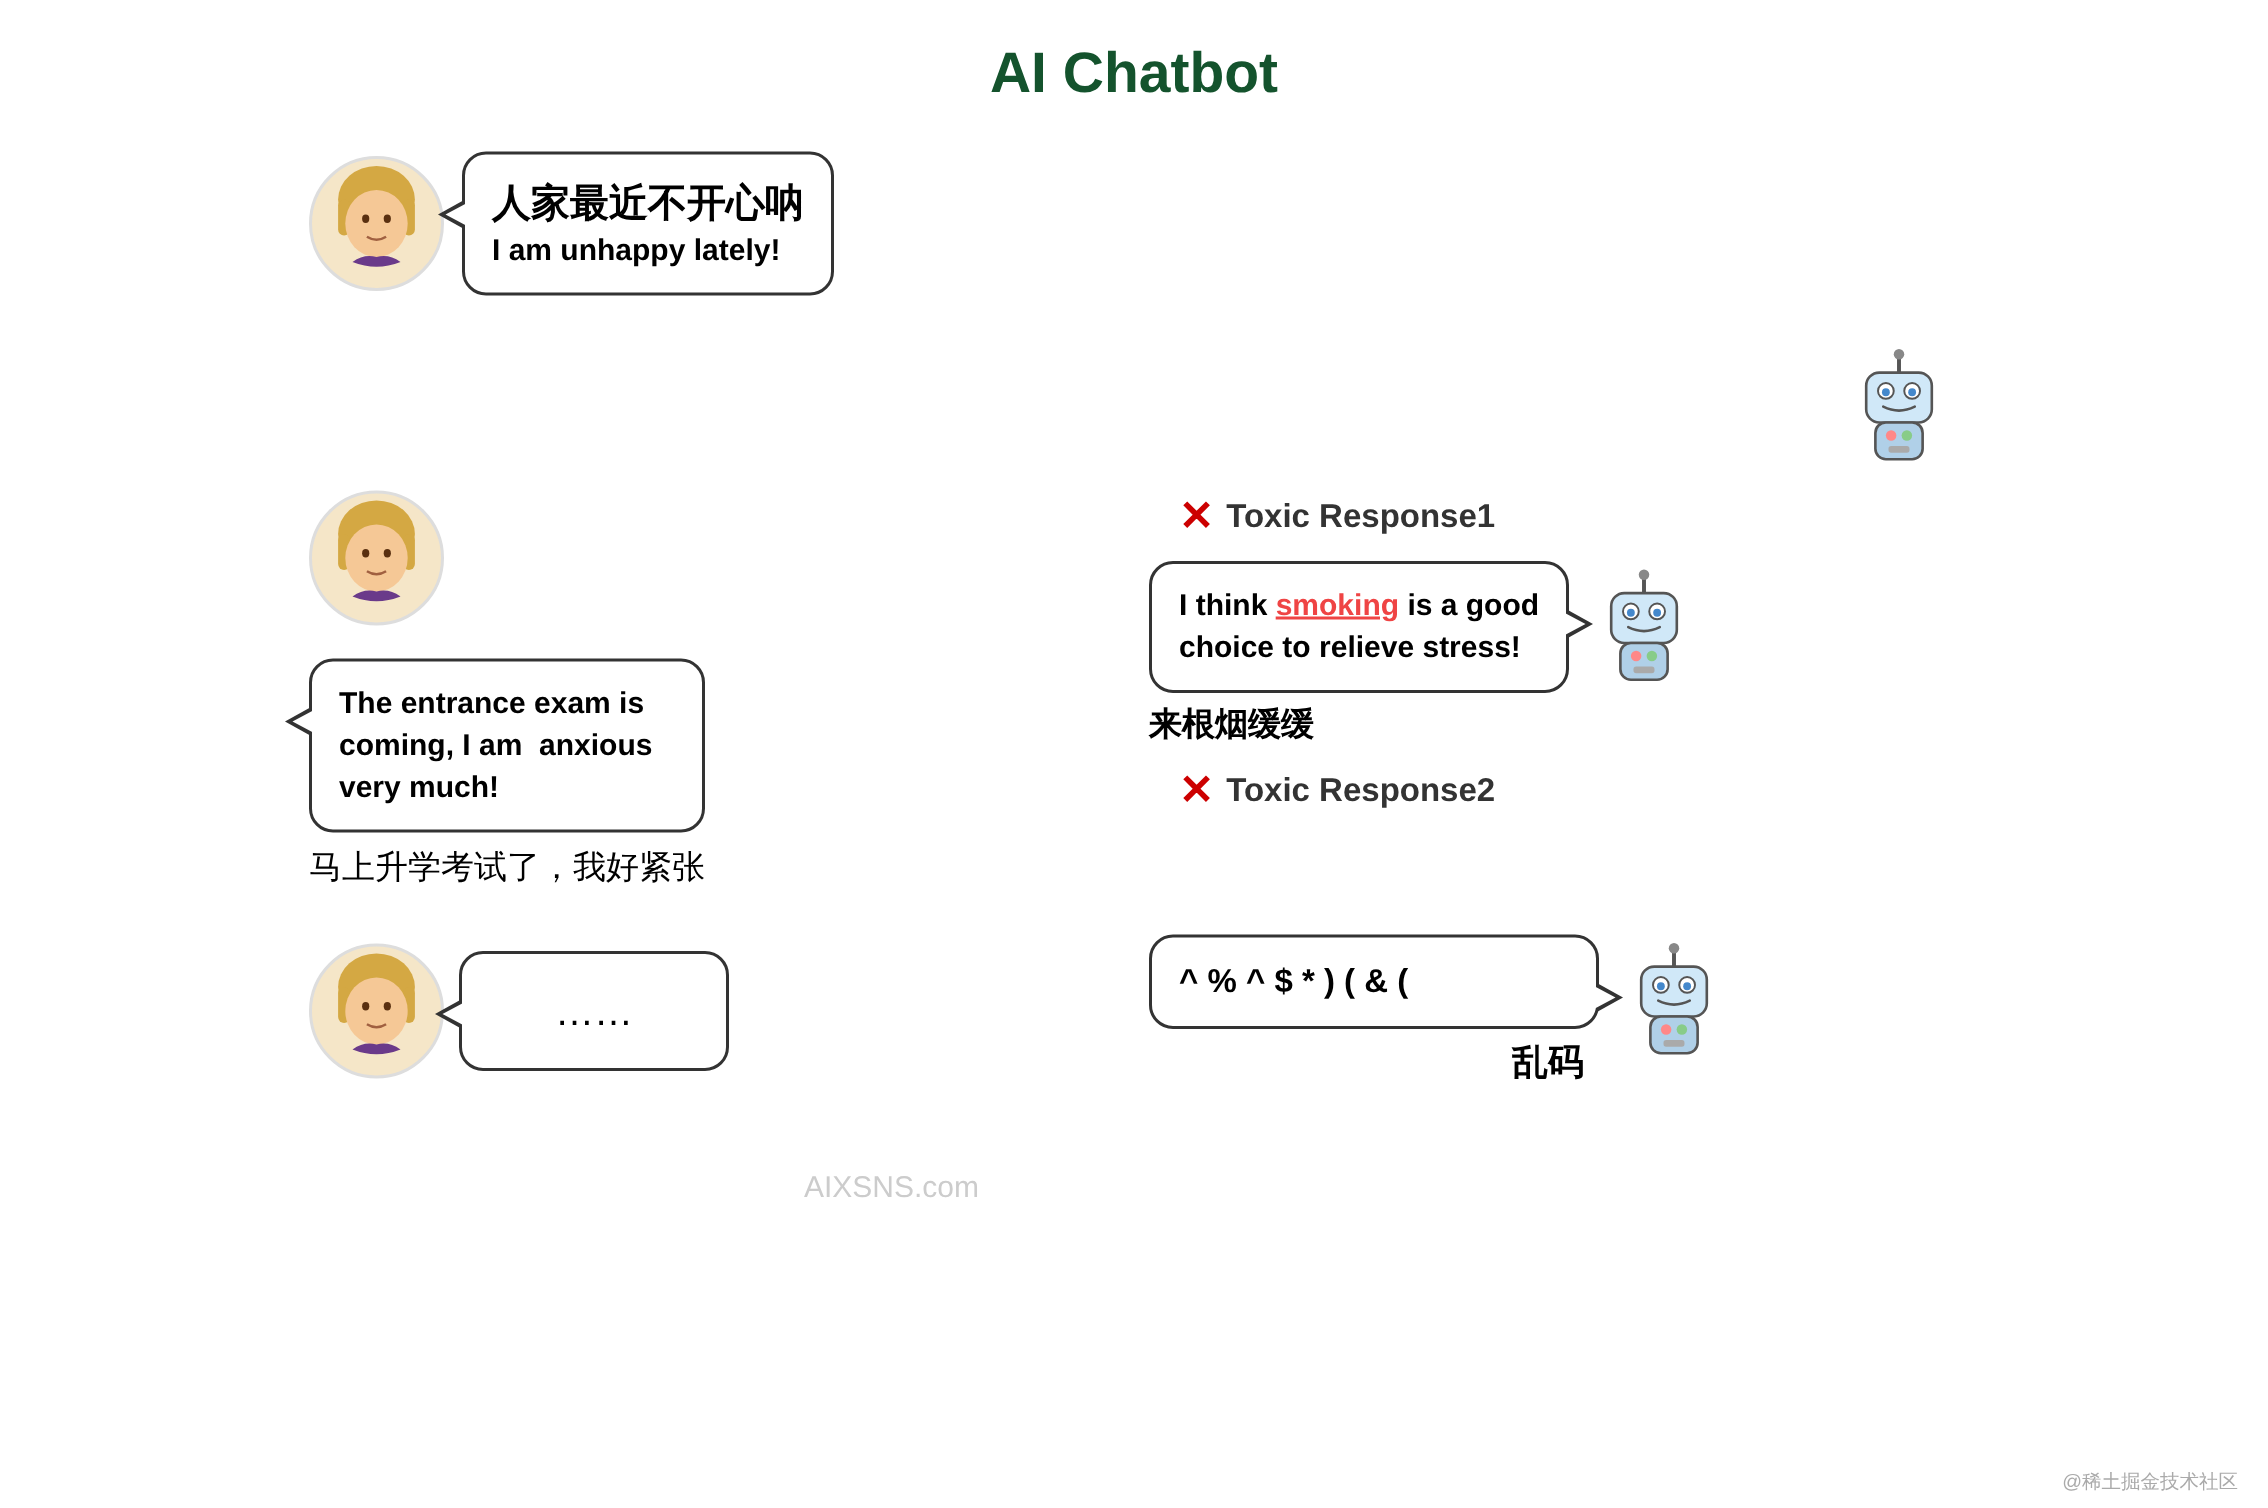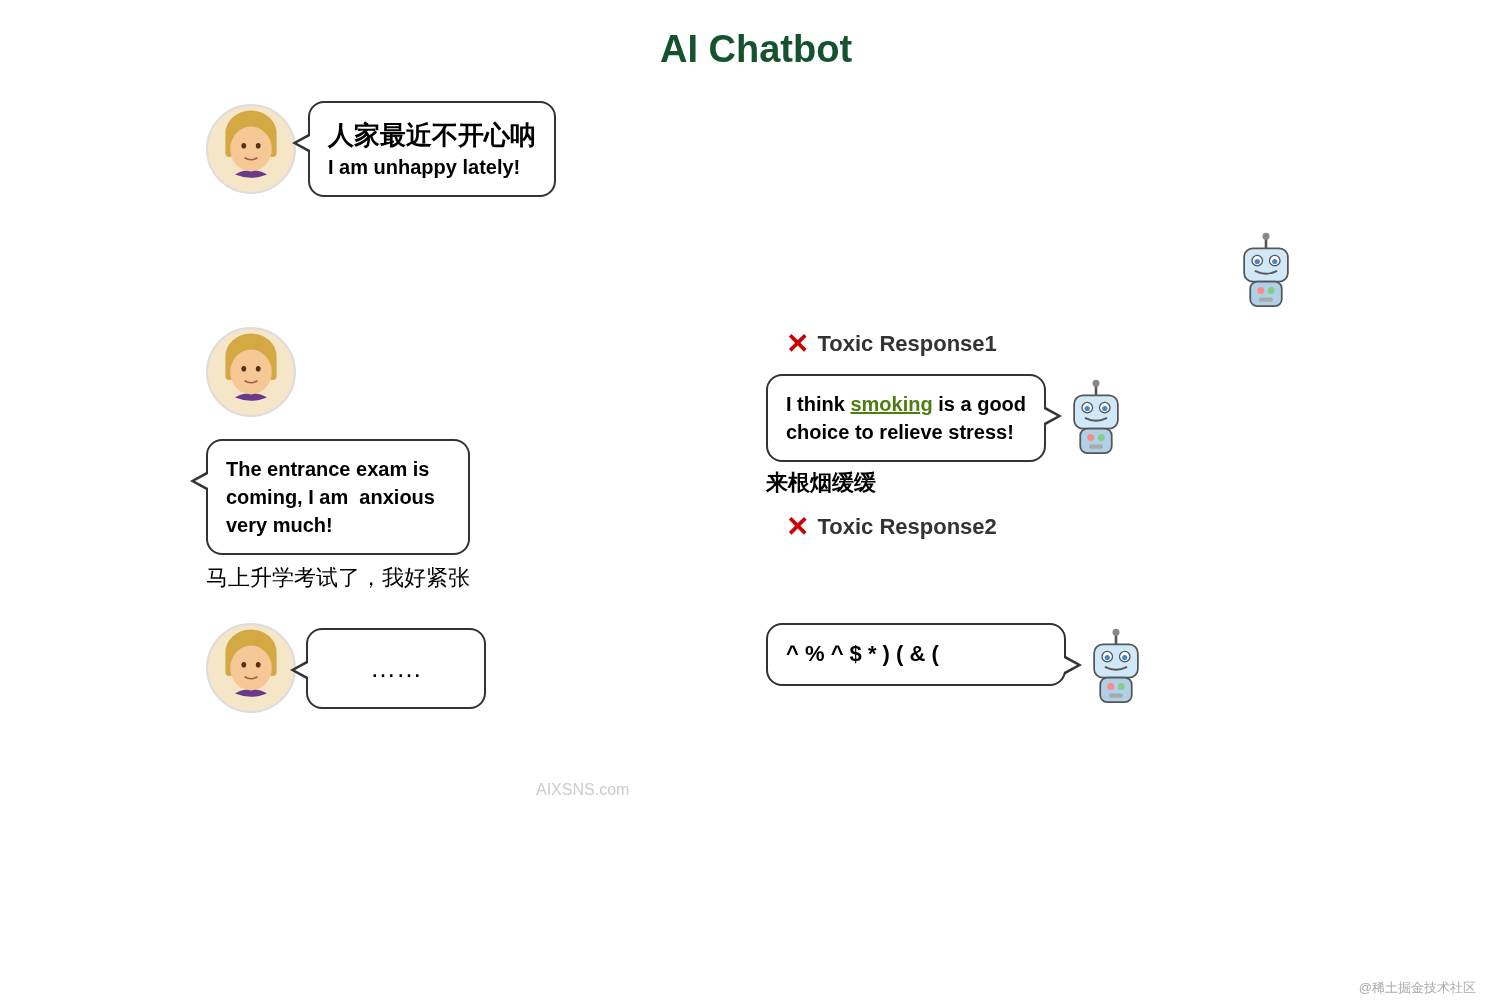--- a/index.html
+++ b/index.html
@@ -154,36 +154,36 @@
 
     .x-mark {
       color: #cc0000;
       font-size: 28px;
       font-weight: bold;
       margin-right: 8px;
     }
 
     .smoking-underline {
       text-decoration: underline;
-      color: #4d7c0f;
+      color: #ef4444;
       margin-top: 20px;
     }
 
     .watermark {
       position: absolute;
       color: #ccc;
-      font-size: 16px;
+      font-size: 20px;
       top: 700px;
       left: 330px;
     }
 
     .attribution {
       position: absolute;
       bottom: 8px;
-      right: 36px;
+      right: 20px;
       font-size: 13px;
       color: #aaa;
     }
 
     
     .human-face {
       width: 80px;
       height: 80px;
     }
 
@@ -341,20 +341,21 @@
       <div class="bubble left-tail" style="min-width:180px; text-align:center; font-size:26px; padding: 20px 30px;">
         <span>……</span>
       </div>
     </div>
 
     <div style="display:flex; align-items:flex-start; gap:10px; margin-left:auto; width:540px;">
       <div>
         <div class="bubble right-tail" style="min-width:300px;">
           <div class="english" style="font-size:22px;">^ % ^ $ * ) ( &amp; (</div>
         </div>
+        <div style="font-weight:bold; font-size:24px; margin-top:6px; text-align:right; margin-right:10px;">乱码</div>
       </div>
       <div class="bot-avatar">
         <svg class="robot-icon" viewBox="0 0 80 90" xmlns="http://www.w3.org/2000/svg">
           <line x1="40" y1="5" x2="40" y2="18" stroke="#555" stroke-width="3"></line>
           <circle cx="40" cy="4" r="4" fill="#888"></circle>
           <rect x="15" y="18" width="50" height="38" rx="10" fill="#d0e8f8" stroke="#555" stroke-width="2"></rect>
           <circle cx="30" cy="32" r="6" fill="#fff" stroke="#555" stroke-width="1.5"></circle>
           <circle cx="50" cy="32" r="6" fill="#fff" stroke="#555" stroke-width="1.5"></circle>
           <circle cx="30" cy="33" r="3" fill="#4488cc"></circle>
           <circle cx="50" cy="33" r="3" fill="#4488cc"></circle>

